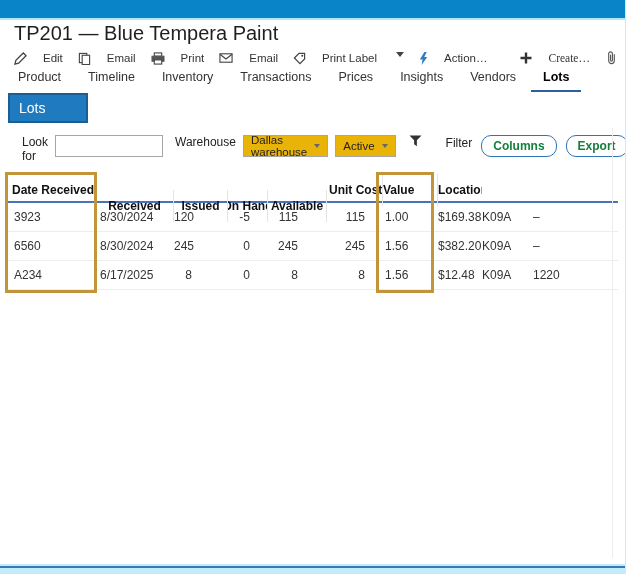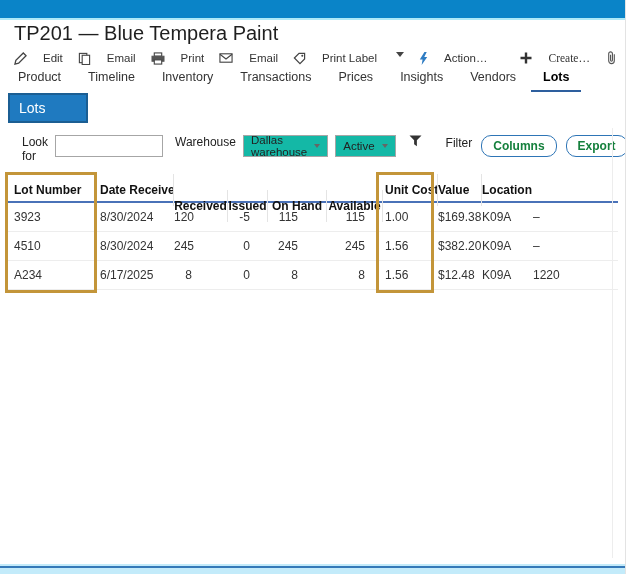--- a/index.html
+++ b/index.html
@@ -30,21 +30,21 @@
 
   
   .lots-badge { position:absolute; left:8px; top:93px; width:80px; height:30px; border:2px solid #1b5e93;
                 color:#fff; font-size:14px; display:flex; align-items:center; padding-left:9px; }
 
   
   .filter-row { position:absolute; left:22px; top:135px; width:598px; height:24px; display:flex; align-items:flex-start;
                 font-size:12px; color:#222; }
   .look-input { width:108px; height:22px; border:1px solid #a6a6a6; background:#fff; margin-left:7px; font-size:12px; padding:0 4px; }
   .lbl-warehouse { margin-left:12px; }
-  .select { height:22px; border:1px solid #a6a6a6; background:#14b8a6; display:flex; align-items:center;
+  .select { height:22px; border:1px solid #a6a6a6; background:#eab308; display:flex; align-items:center;
             padding:0 7px; margin-left:7px; gap:7px; font-size:11.5px; color:#222; cursor:default; }
   .sel-caret { width:0; height:0; border-left:3.5px solid transparent; border-right:3.5px solid transparent;
                border-top:4px solid #666; }
   .filter-toggle { display:flex; align-items:center; gap:24px; margin-left:13px; }
   .spacer { flex:1; }
   .pill-btn { border:1.5px solid #2e75b6; color:#15803d; font-weight:bold; font-size:12px; border-radius:10px;
               background:#fff; padding:3px 11px; margin-left:9px; cursor:default; }
 
   
   .lots-table { position:absolute; left:8px; top:174px; width:610px; font-size:12px; color:#333; }
@@ -195,21 +195,20 @@
       <span>Filter</span>
     </div>
     <div class="spacer"></div>
     <button class="pill-btn">Columns</button>
     <button class="pill-btn">Export</button>
   </div>
 
   <div class="lots-table">
     <div class="thead" id="thead">
         <div class="tr">
-          <div class="td c0">Lot Number</div>
           <div class="td c1">Date Received</div>
           <div class="td c2">Received</div>
           <div class="td c3">Issued</div>
           <div class="td c4">On Hand</div>
           <div class="td c5">Available</div>
           <div class="td c6">Unit Cost</div>
           <div class="td c7">Value</div>
           <div class="td c8">Location</div>
         </div>
       </div>
@@ -220,21 +219,21 @@
           <div class="td c2">120</div>
           <div class="td c3">-5</div>
           <div class="td c4">115</div>
           <div class="td c5">115</div>
           <div class="td c6">1.00</div>
           <div class="td c7">$169.38</div>
           <div class="td c8">K09A</div>
           <div class="td c9">–</div>
         </div>
         <div class="tr">
-          <div class="td c0">4510</div>
+          <div class="td c0">6560</div>
           <div class="td c1">8/30/2024</div>
           <div class="td c2">245</div>
           <div class="td c3">0</div>
           <div class="td c4">245</div>
           <div class="td c5">245</div>
           <div class="td c6">1.56</div>
           <div class="td c7">$382.20</div>
           <div class="td c8">K09A</div>
           <div class="td c9">–</div>
         </div>

